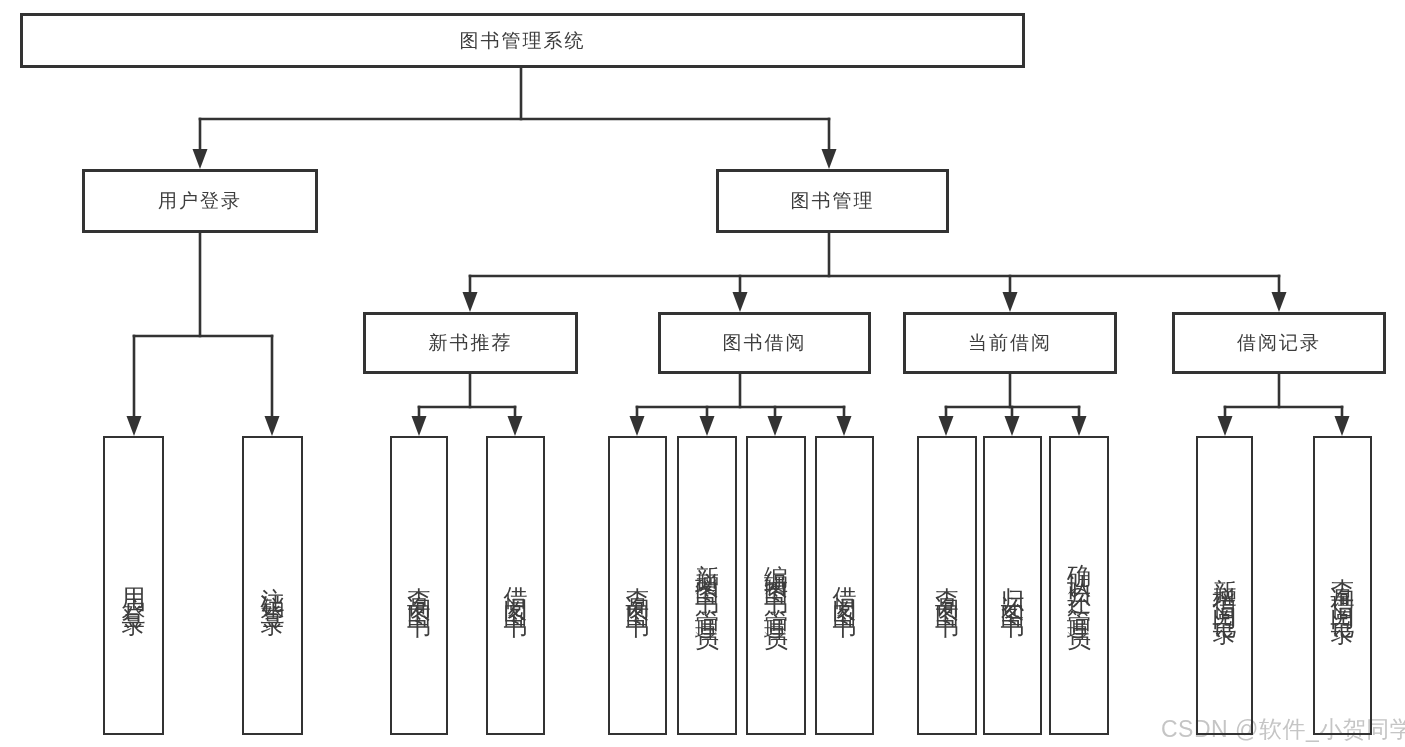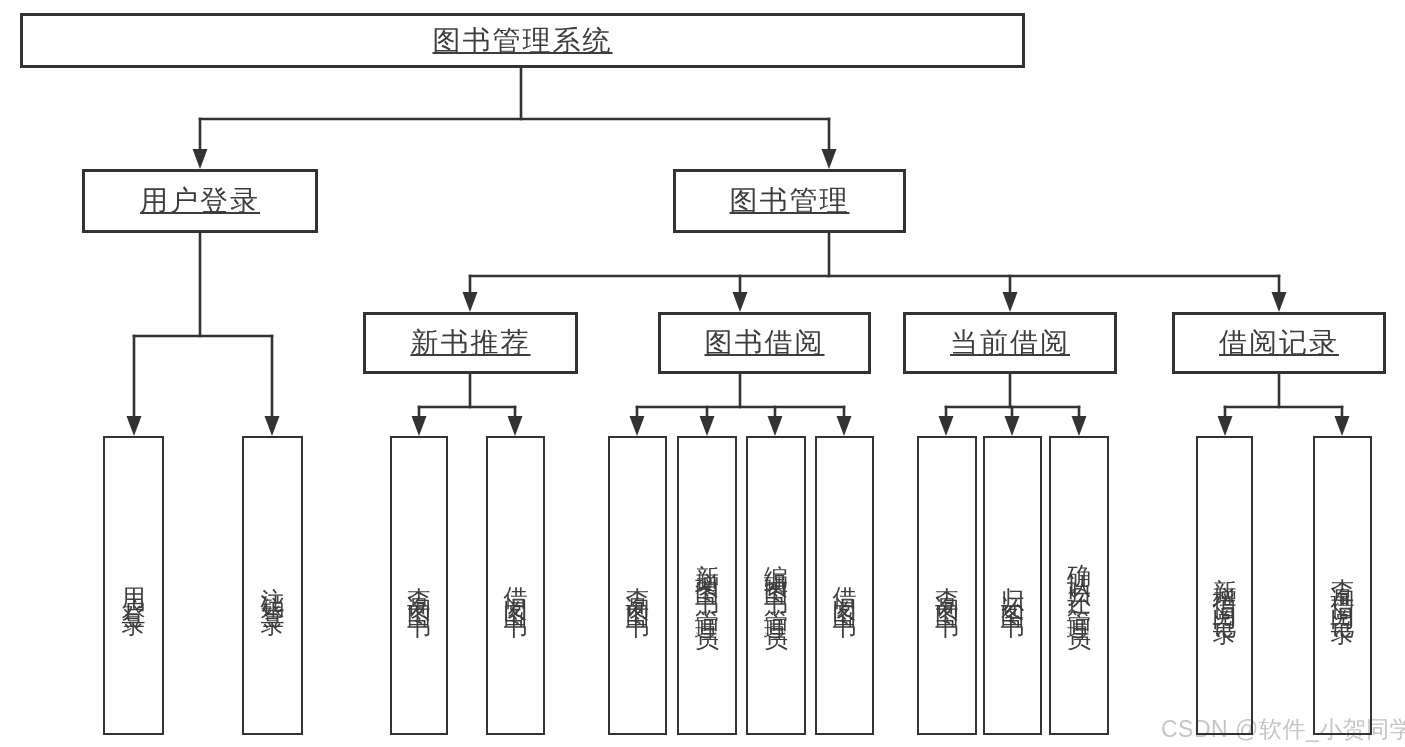--- a/index.html
+++ b/index.html
@@ -21,21 +21,21 @@
     position: absolute;
     box-sizing: border-box;
     border: 3px solid #333333;
     background: transparent;
     display: flex;
     align-items: center;
     justify-content: center;
     color: #3d3d3d;
     z-index: 2;
   }
-  .node.h { font-size: 28px; letter-spacing: 2px; white-space: nowrap; text-decoration: underline; }
+  .node.h { font-size: 19px; letter-spacing: 2px; white-space: nowrap; }
   .node.v { border-width: 2.5px; }
   .vtext {
     writing-mode: vertical-rl;
     text-orientation: mixed;
     font-size: 24px;
     letter-spacing: 9px;
     line-height: 1;
     white-space: nowrap;
     color: #3d3d3d;
   }
@@ -135,21 +135,21 @@
     </g>
   </svg>
 
   <div class="node h" style="left:20px; top:13px; width:1005px; height:55px;">
     <span>图书管理系统</span>
   </div>
 
   <div class="node h" style="left:82px; top:169px; width:236px; height:64px;">
     <span>用户登录</span>
   </div>
-  <div class="node h" style="left:673px; top:169px; width:233px; height:64px;">
+  <div class="node h" style="left:716px; top:169px; width:233px; height:64px;">
     <span>图书管理</span>
   </div>
 
   <div class="node h" style="left:363px; top:312px; width:215px; height:62px;">
     <span>新书推荐</span>
   </div>
   <div class="node h" style="left:658px; top:312px; width:213px; height:62px;">
     <span>图书借阅</span>
   </div>
   <div class="node h" style="left:903px; top:312px; width:214px; height:62px;">

